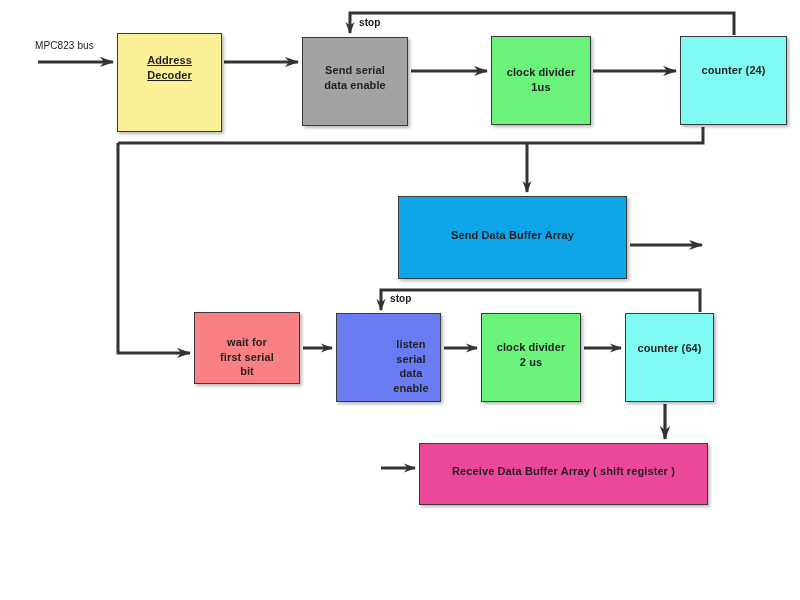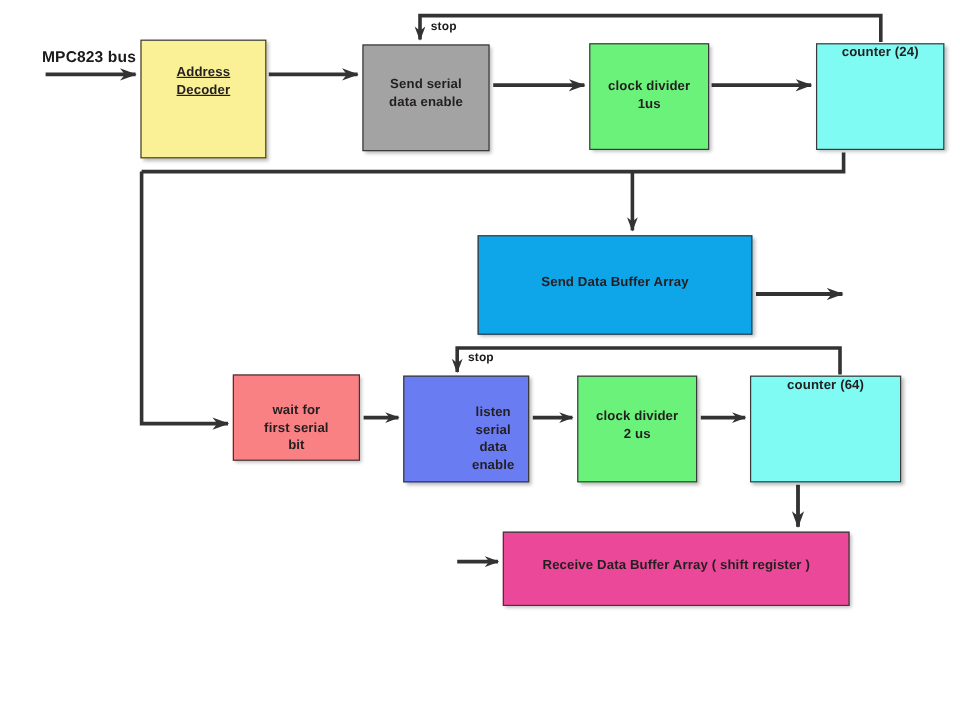--- a/index.html
+++ b/index.html
@@ -49,22 +49,22 @@
   .edge-label {
     position: absolute;
     font-size: 10px;
     font-weight: bold;
     color: #1a1a1a;
     letter-spacing: 0.1px;
     white-space: nowrap;
   }
   .bus-label {
     position: absolute;
-    font-size: 13px;
-    font-weight: bold;
+    font-size: 10px;
+    font-weight: normal;
     color: #1a1a1a;
     letter-spacing: 0.1px;
     white-space: nowrap;
   }
 </style>
 </head>
 <body>
 
 <div id="canvas">
 
@@ -117,40 +117,40 @@
 Decoder</span>
   </div>
   <div class="node" id="n1" style="left: 302px; top: 37px; width: 106px; height: 89px; background: #a3a3a3; padding-top: 25px;">
     <span class="lbl">Send serial
 data enable</span>
   </div>
   <div class="node" id="n2" style="left: 491px; top: 36px; width: 100px; height: 89px; background: rgb(107, 242, 123); padding-top: 28px;">
     <span class="lbl">clock divider
 1us</span>
   </div>
-  <div class="node" id="n3" style="left: 680px; top: 36px; width: 107px; height: 89px; background: rgb(127, 251, 243); ">
+  <div class="node" id="n3" style="left: 680px; top: 36px; width: 107px; height: 89px; background: rgb(127, 251, 243); padding-top: 26px;">
     <span class="lbl">counter (24)</span>
   </div>
   <div class="node" id="n4" style="left: 398px; top: 196px; width: 229px; height: 83px; background: #0ea5e9; padding-top: 31px;">
     <span class="lbl">Send Data Buffer Array</span>
   </div>
   <div class="node" id="n5" style="left: 194px; top: 312px; width: 106px; height: 72px; background: rgb(249, 129, 132); padding-top: 22px;">
     <span class="lbl">wait for
 first serial
 bit</span>
   </div>
   <div class="node" id="n6" style="left: 336px; top: 313px; width: 105px; height: 89px; background: rgb(106, 124, 242); padding-top: 23px; padding-left: 45px;">
     <span class="lbl">listen serial
 data enable</span>
   </div>
   <div class="node" id="n7" style="left: 481px; top: 313px; width: 100px; height: 89px; background: rgb(107, 242, 123); padding-top: 26px;">
     <span class="lbl">clock divider
 2 us</span>
   </div>
-  <div class="node" id="n8" style="left: 625px; top: 313px; width: 126px; height: 89px; background: rgb(127, 251, 243); ">
+  <div class="node" id="n8" style="left: 625px; top: 313px; width: 89px; height: 89px; background: rgb(127, 251, 243); padding-top: 27px;">
     <span class="lbl">counter (64)</span>
   </div>
   <div class="node" id="n9" style="left: 419px; top: 443px; width: 289px; height: 62px; background: #ec4899; padding-top: 20px;">
     <span class="lbl">Receive Data Buffer Array ( shift register )</span>
   </div>
 
   <div class="bus-label" style="left:35px; top:40px;">MPC823 bus</div>
   <div class="edge-label" style="left:359px; top:17px;">stop</div>
   <div class="edge-label" style="left:390px; top:293px;">stop</div>
 

